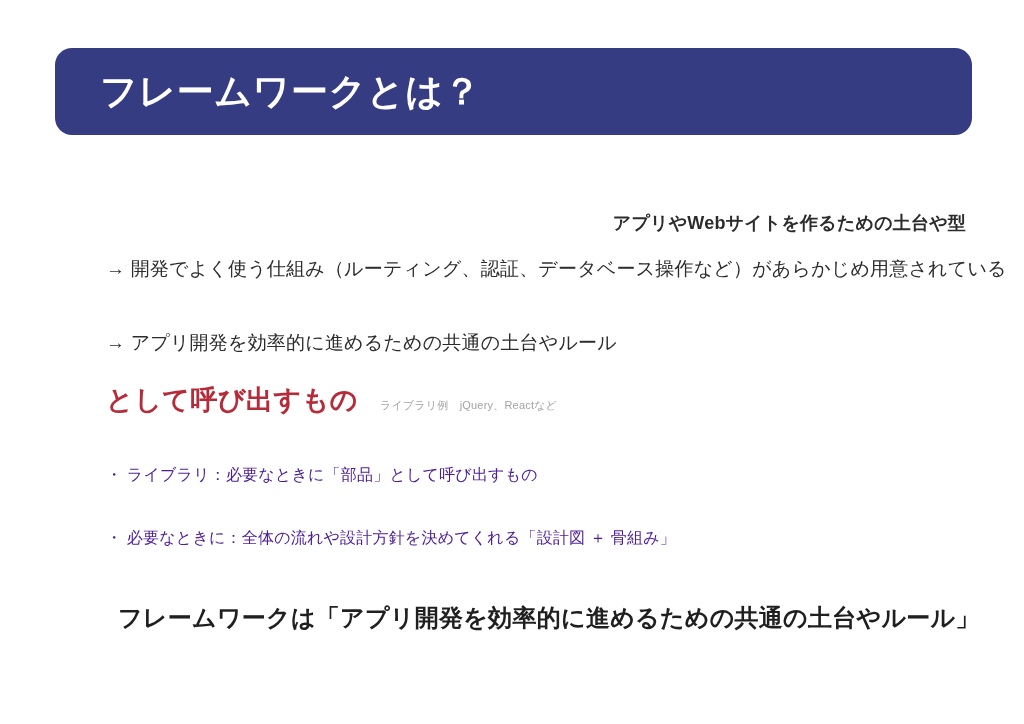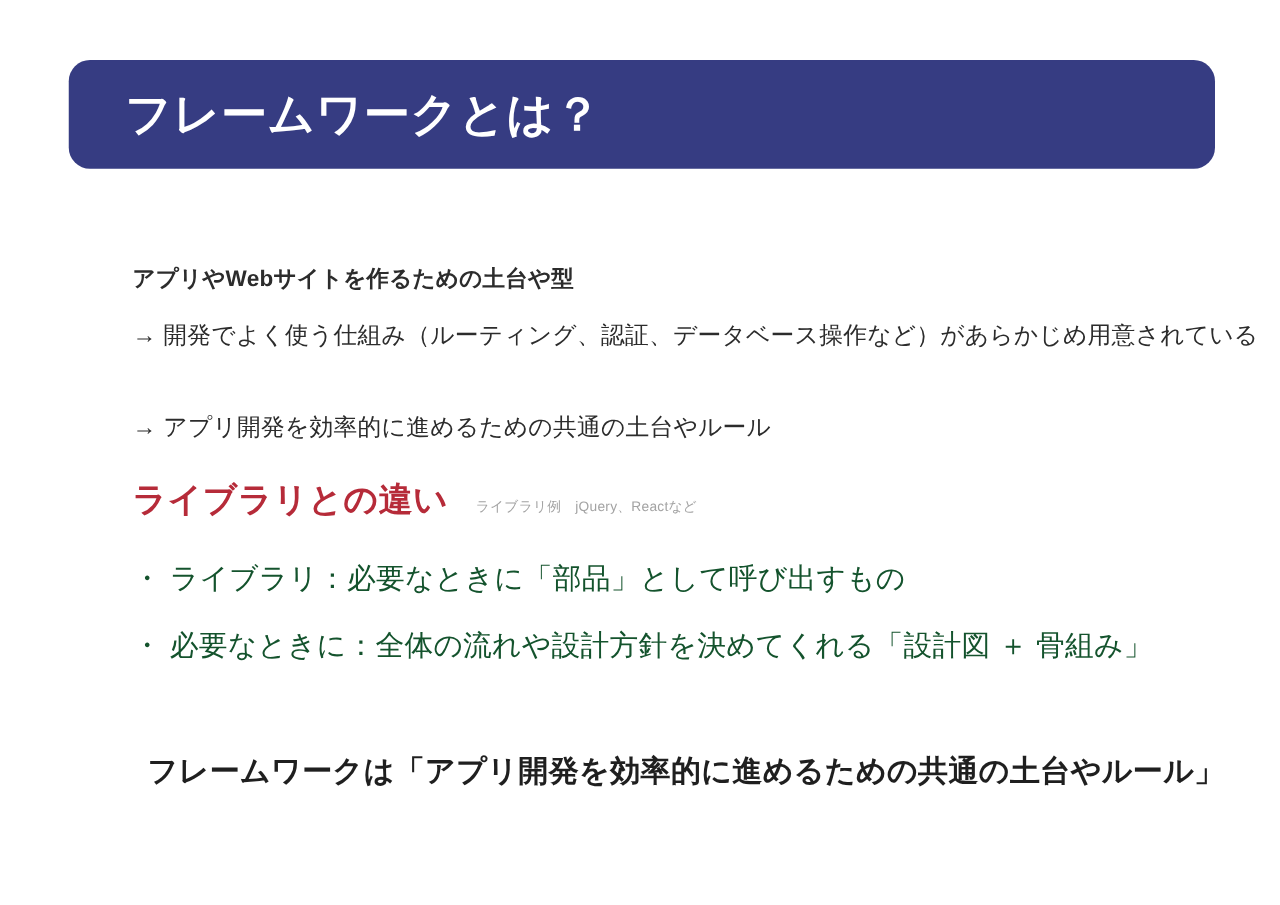--- a/index.html
+++ b/index.html
@@ -57,20 +57,21 @@
   .line {
     white-space: nowrap;
     color: #2c2c2c;
   }
 
   .line-heading {
     font-size: 18px;
     font-weight: bold;
     line-height: 1;
     letter-spacing: 0.2px;
+    text-align: right;
   }
 
   .line-arrow {
     font-size: 19px;
     font-weight: normal;
     line-height: 1;
     letter-spacing: 0.2px;
   }
 
   .gap-after-heading { height: 27px; }
@@ -93,26 +94,27 @@
     color: #a3a3a3;
     font-size: 11px;
     font-weight: normal;
     line-height: 1;
     margin-left: 22px;
     letter-spacing: 0.2px;
   }
 
   
   .bullet {
-    font-size: 23px;
+    font-size: 16px;
     font-weight: normal;
-    color: #14532d;
+    color: #4c1d95;
     line-height: 1;
     white-space: nowrap;
     letter-spacing: 0.2px;
+    margin-top: 16px;
   }
 
   
   .conclusion {
     position: absolute;
     left: 118px;
     top: 588px;
     font-size: 24px;
     font-weight: bold;
     color: #1f1f1f;
@@ -142,21 +144,21 @@
     <div class="gap-after-arrow"></div>
 
 
     <div class="gap-after-heading"></div>
 
     <div class="line line-arrow">→ アプリ開発を効率的に進めるための共通の土台やルール</div>
 
     <div style="height:35px"></div>
 
     <div class="section-row">
-      <span class="section-heading">ライブラリとの違い</span>
+      <span class="section-heading">として呼び出すもの</span>
       <span class="section-note">ライブラリ例　jQuery、Reactなど</span>
     </div>
 
     <div style="height:37px"></div>
 
     <div class="bullet">・ ライブラリ：必要なときに「部品」として呼び出すもの</div>
 
     <div style="height:31px"></div>
 
     <div class="bullet">・ 必要なときに：全体の流れや設計方針を決めてくれる「設計図 ＋ 骨組み」</div>

